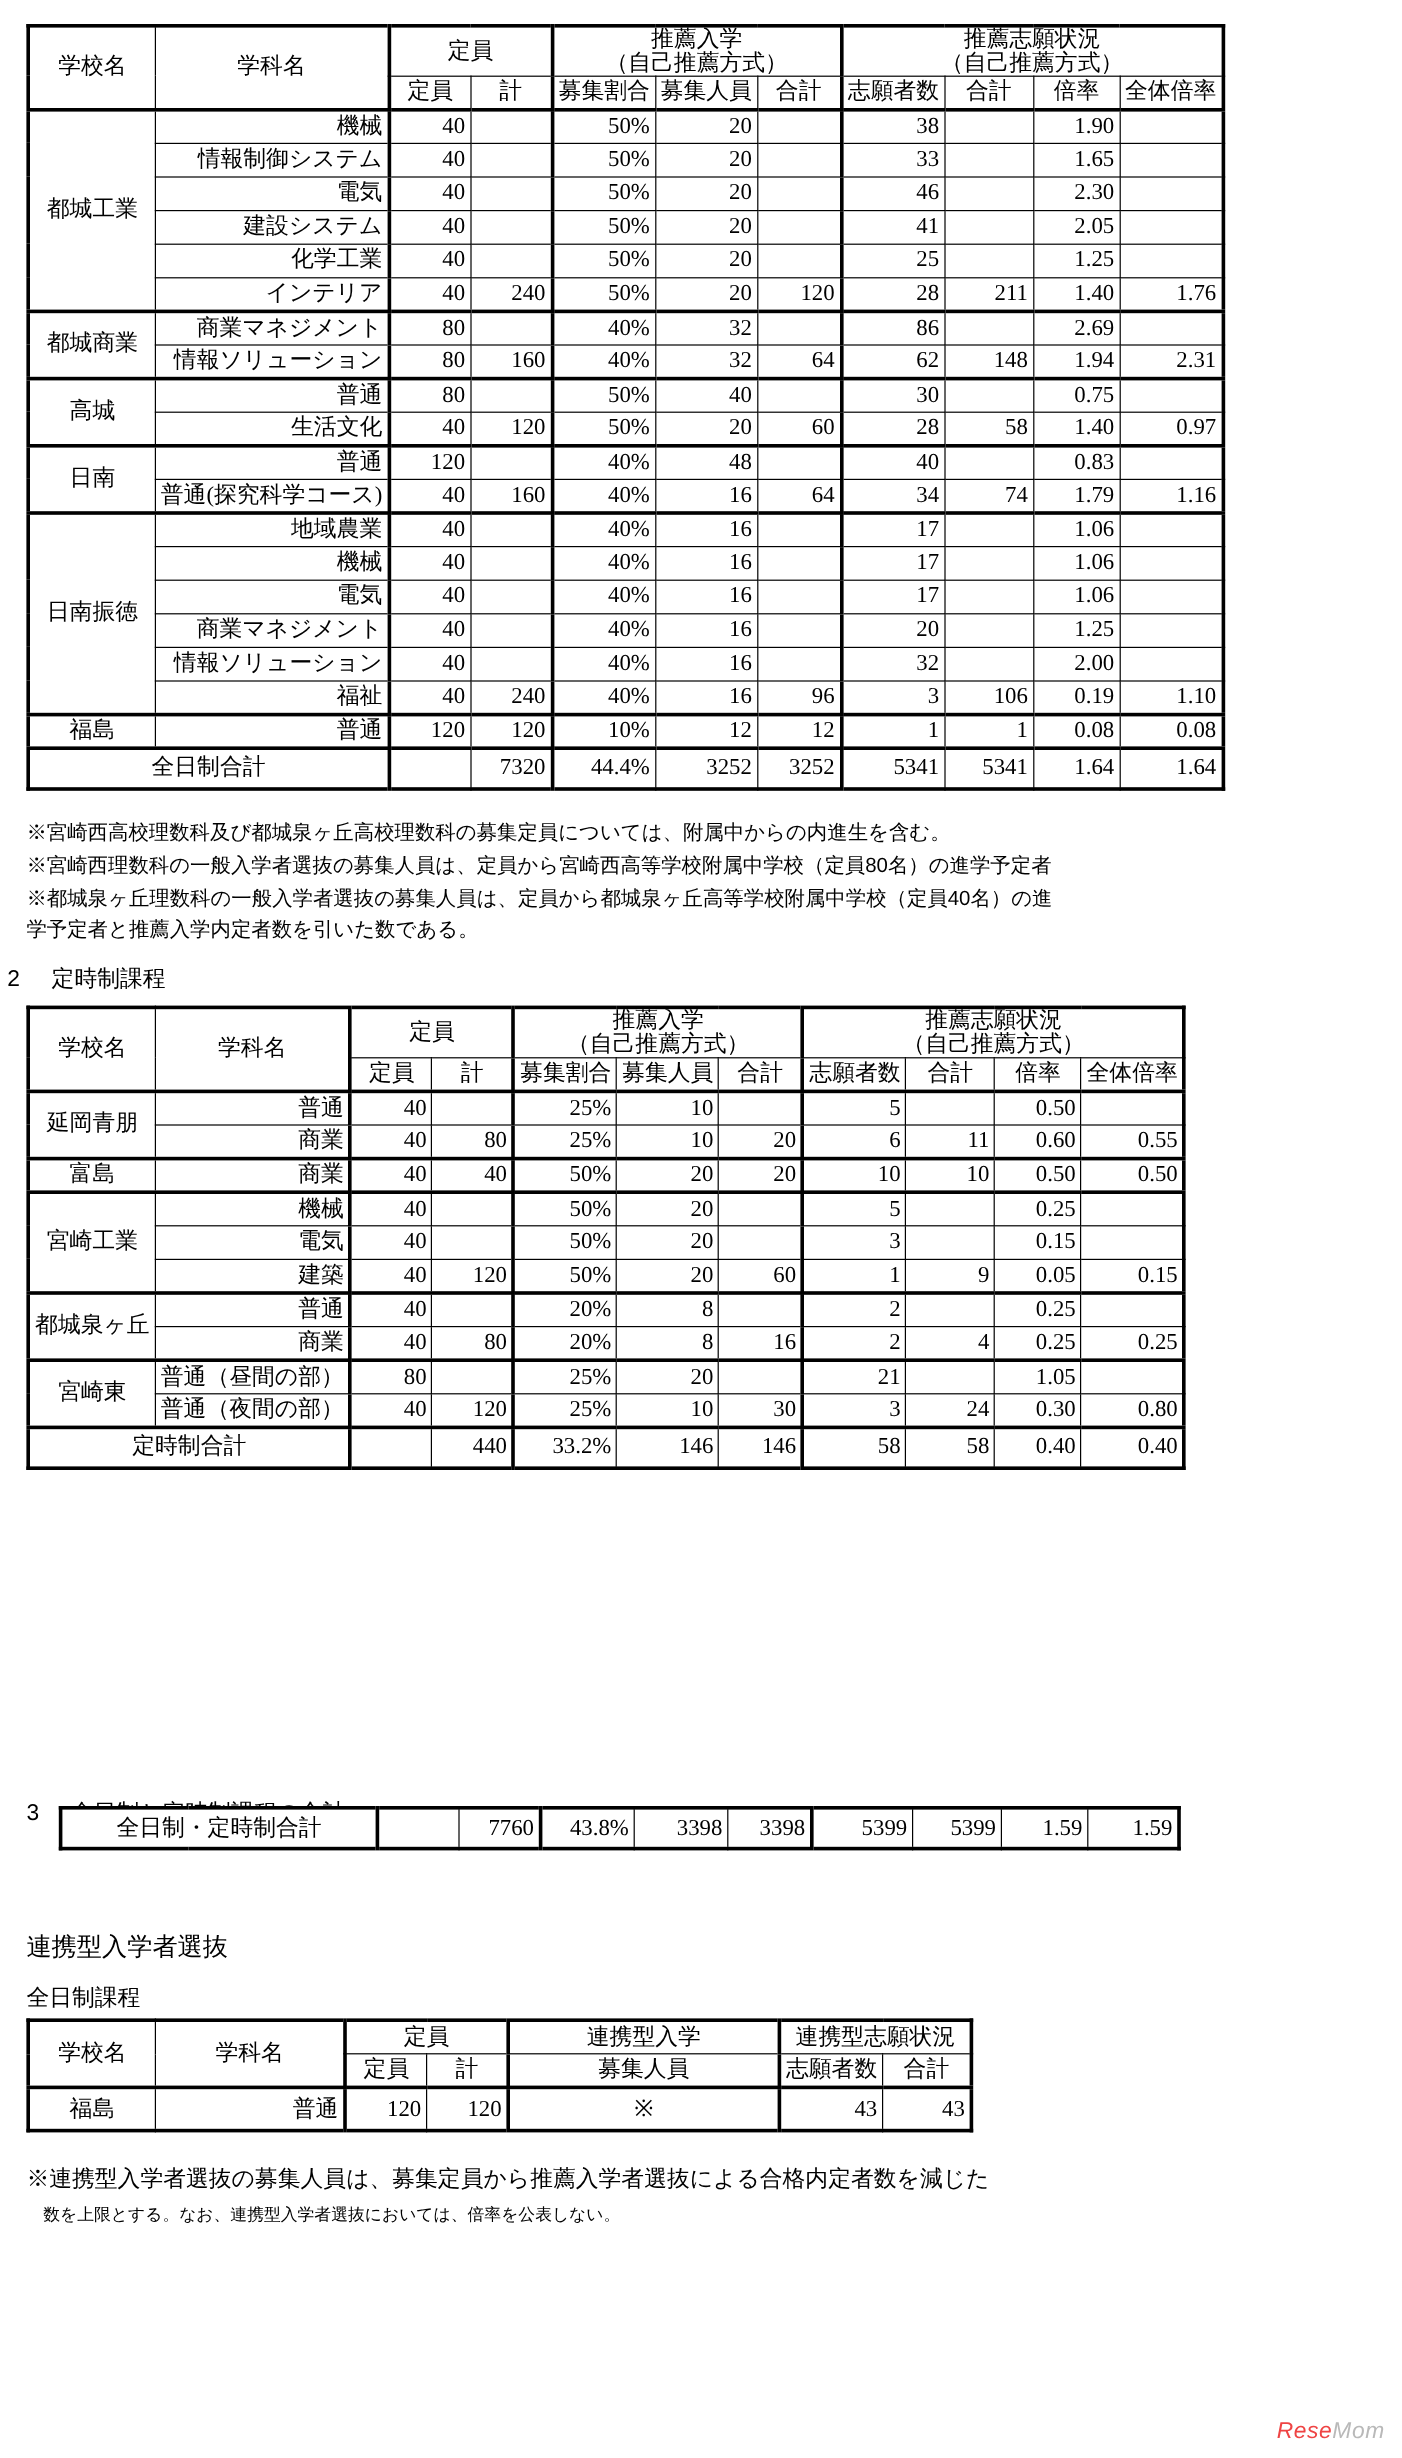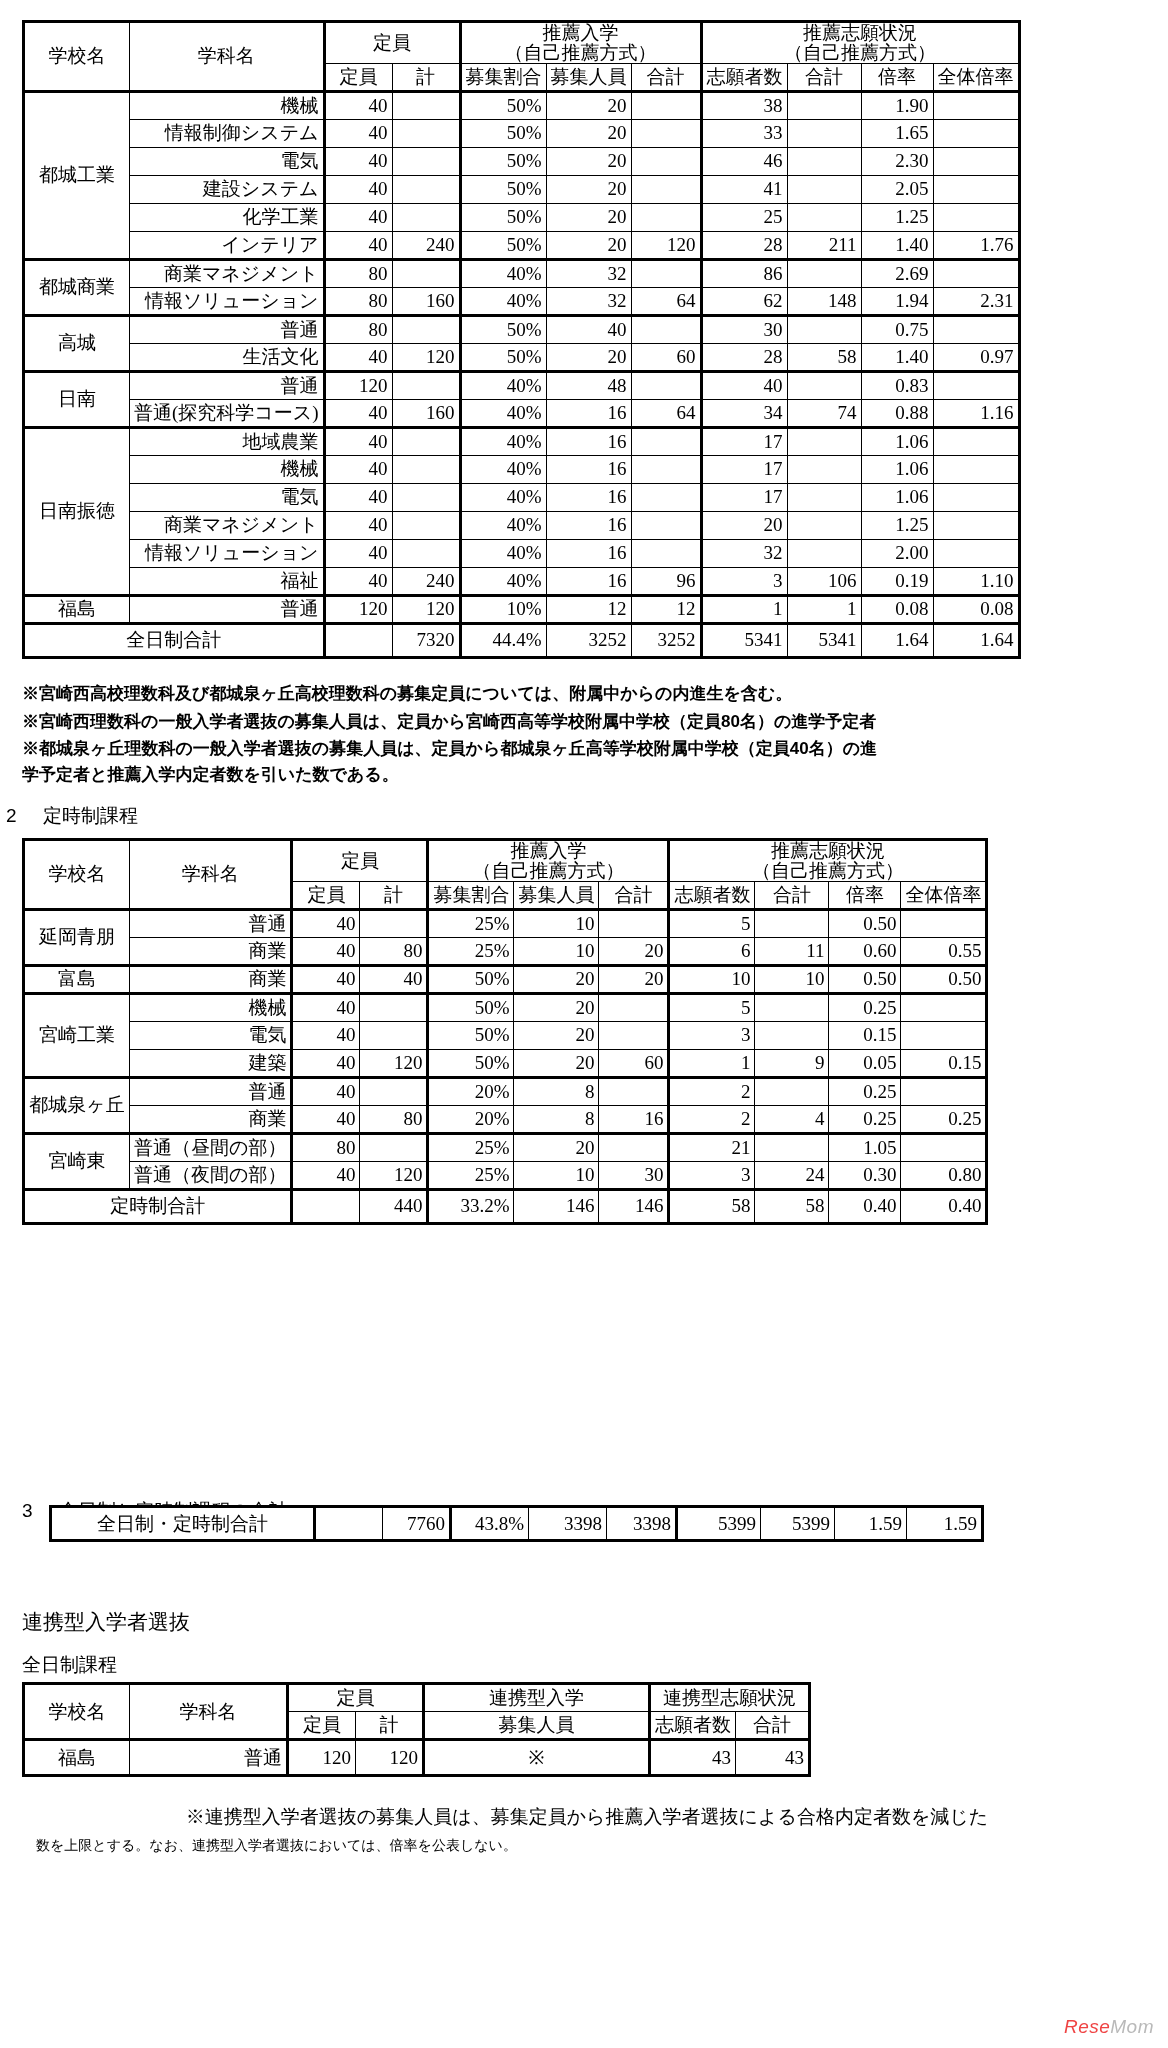--- a/index.html
+++ b/index.html
@@ -262,21 +262,21 @@
           </tr>
           <tr>
             <td class="lft dept-sm thick-r thick-b">普通(探究科学コース)</td>
             <td class="rgt num thick-b">40</td>
             <td class="rgt num thick-r thick-b">160</td>
             <td class="rgt num thick-b">40%</td>
             <td class="rgt num thick-b">16</td>
             <td class="rgt num thick-r thick-b">64</td>
             <td class="rgt num thick-b">34</td>
             <td class="rgt num thick-b">74</td>
-            <td class="rgt num thick-b">0.88</td>
+            <td class="rgt num thick-b">1.79</td>
             <td class="rgt num thick-b">1.16</td>
           </tr>
           <tr>
             <td rowspan="6" class="ctr sch thick-b thick-t">日南振徳</td>
             <td class="lft dept thick-r thick-t">地域農業</td>
             <td class="rgt num thick-t">40</td>
             <td class="rgt num thick-r thick-t"></td>
             <td class="rgt num thick-t">40%</td>
             <td class="rgt num thick-t">16</td>
             <td class="rgt num thick-r thick-t"></td>
@@ -367,21 +367,21 @@
             <td class="rgt num thick-t thick-r">3252</td>
             <td class="rgt num thick-t">5341</td>
             <td class="rgt num thick-t">5341</td>
             <td class="rgt num thick-t">1.64</td>
             <td class="rgt num thick-t">1.64</td>
           </tr>
         </tbody>
     </table>
   </div>
 
-  <div class="blk" style="left:22px; top:680px; width:1130px;font-weight:bold;">
+  <div class="blk" style="left:22px; top:680px; width:1130px;">
     <div class="note">※宮崎西高校理数科及び都城泉ヶ丘高校理数科の募集定員については、附属中からの内進生を含む。</div>
     <div class="note">※宮崎西理数科の一般入学者選抜の募集人員は、定員から宮崎西高等学校附属中学校（定員80名）の進学予定者</div>
     <div class="note">※都城泉ヶ丘理数科の一般入学者選抜の募集人員は、定員から都城泉ヶ丘高等学校附属中学校（定員40名）の進</div>
     <div class="note" style="margin-top:-2px;">学予定者と推薦入学内定者数を引いた数である。</div>
   </div>
 
   <div class="blk sec-title" style="left:6px; top:803px;">
     <span>2</span>
     &nbsp;&nbsp;&nbsp;
     <span>定時制課程</span>
@@ -646,21 +646,21 @@
           <td class="rgt num thick-t thick-r">120</td>
           <td class="ctr num thick-t thick-r">※</td>
           <td class="rgt num thick-t">43</td>
           <td class="rgt num thick-t">43</td>
         </tr>
       </tbody>
     </table>
   </div>
 
   <div class="blk" style="left:22px; top:1800px; width:1130px;">
-    <div class="note" style="font-size:19px; line-height:1.75;text-align:center;">※連携型入学者選抜の募集人員は、募集定員から推薦入学者選抜による合格内定者数を減じた</div>
+    <div class="note" style="font-size:19px; line-height:1.75;">※連携型入学者選抜の募集人員は、募集定員から推薦入学者選抜による合格内定者数を減じた</div>
     <div class="note" style="font-size:14px; line-height:1.75;">　数を上限とする。なお、連携型入学者選抜においては、倍率を公表しない。</div>
   </div>
 
   <div class="watermark">
     <span class="rs">Rese</span><span>Mom</span>
   </div>
 
 </div>
 
 </body></html>

